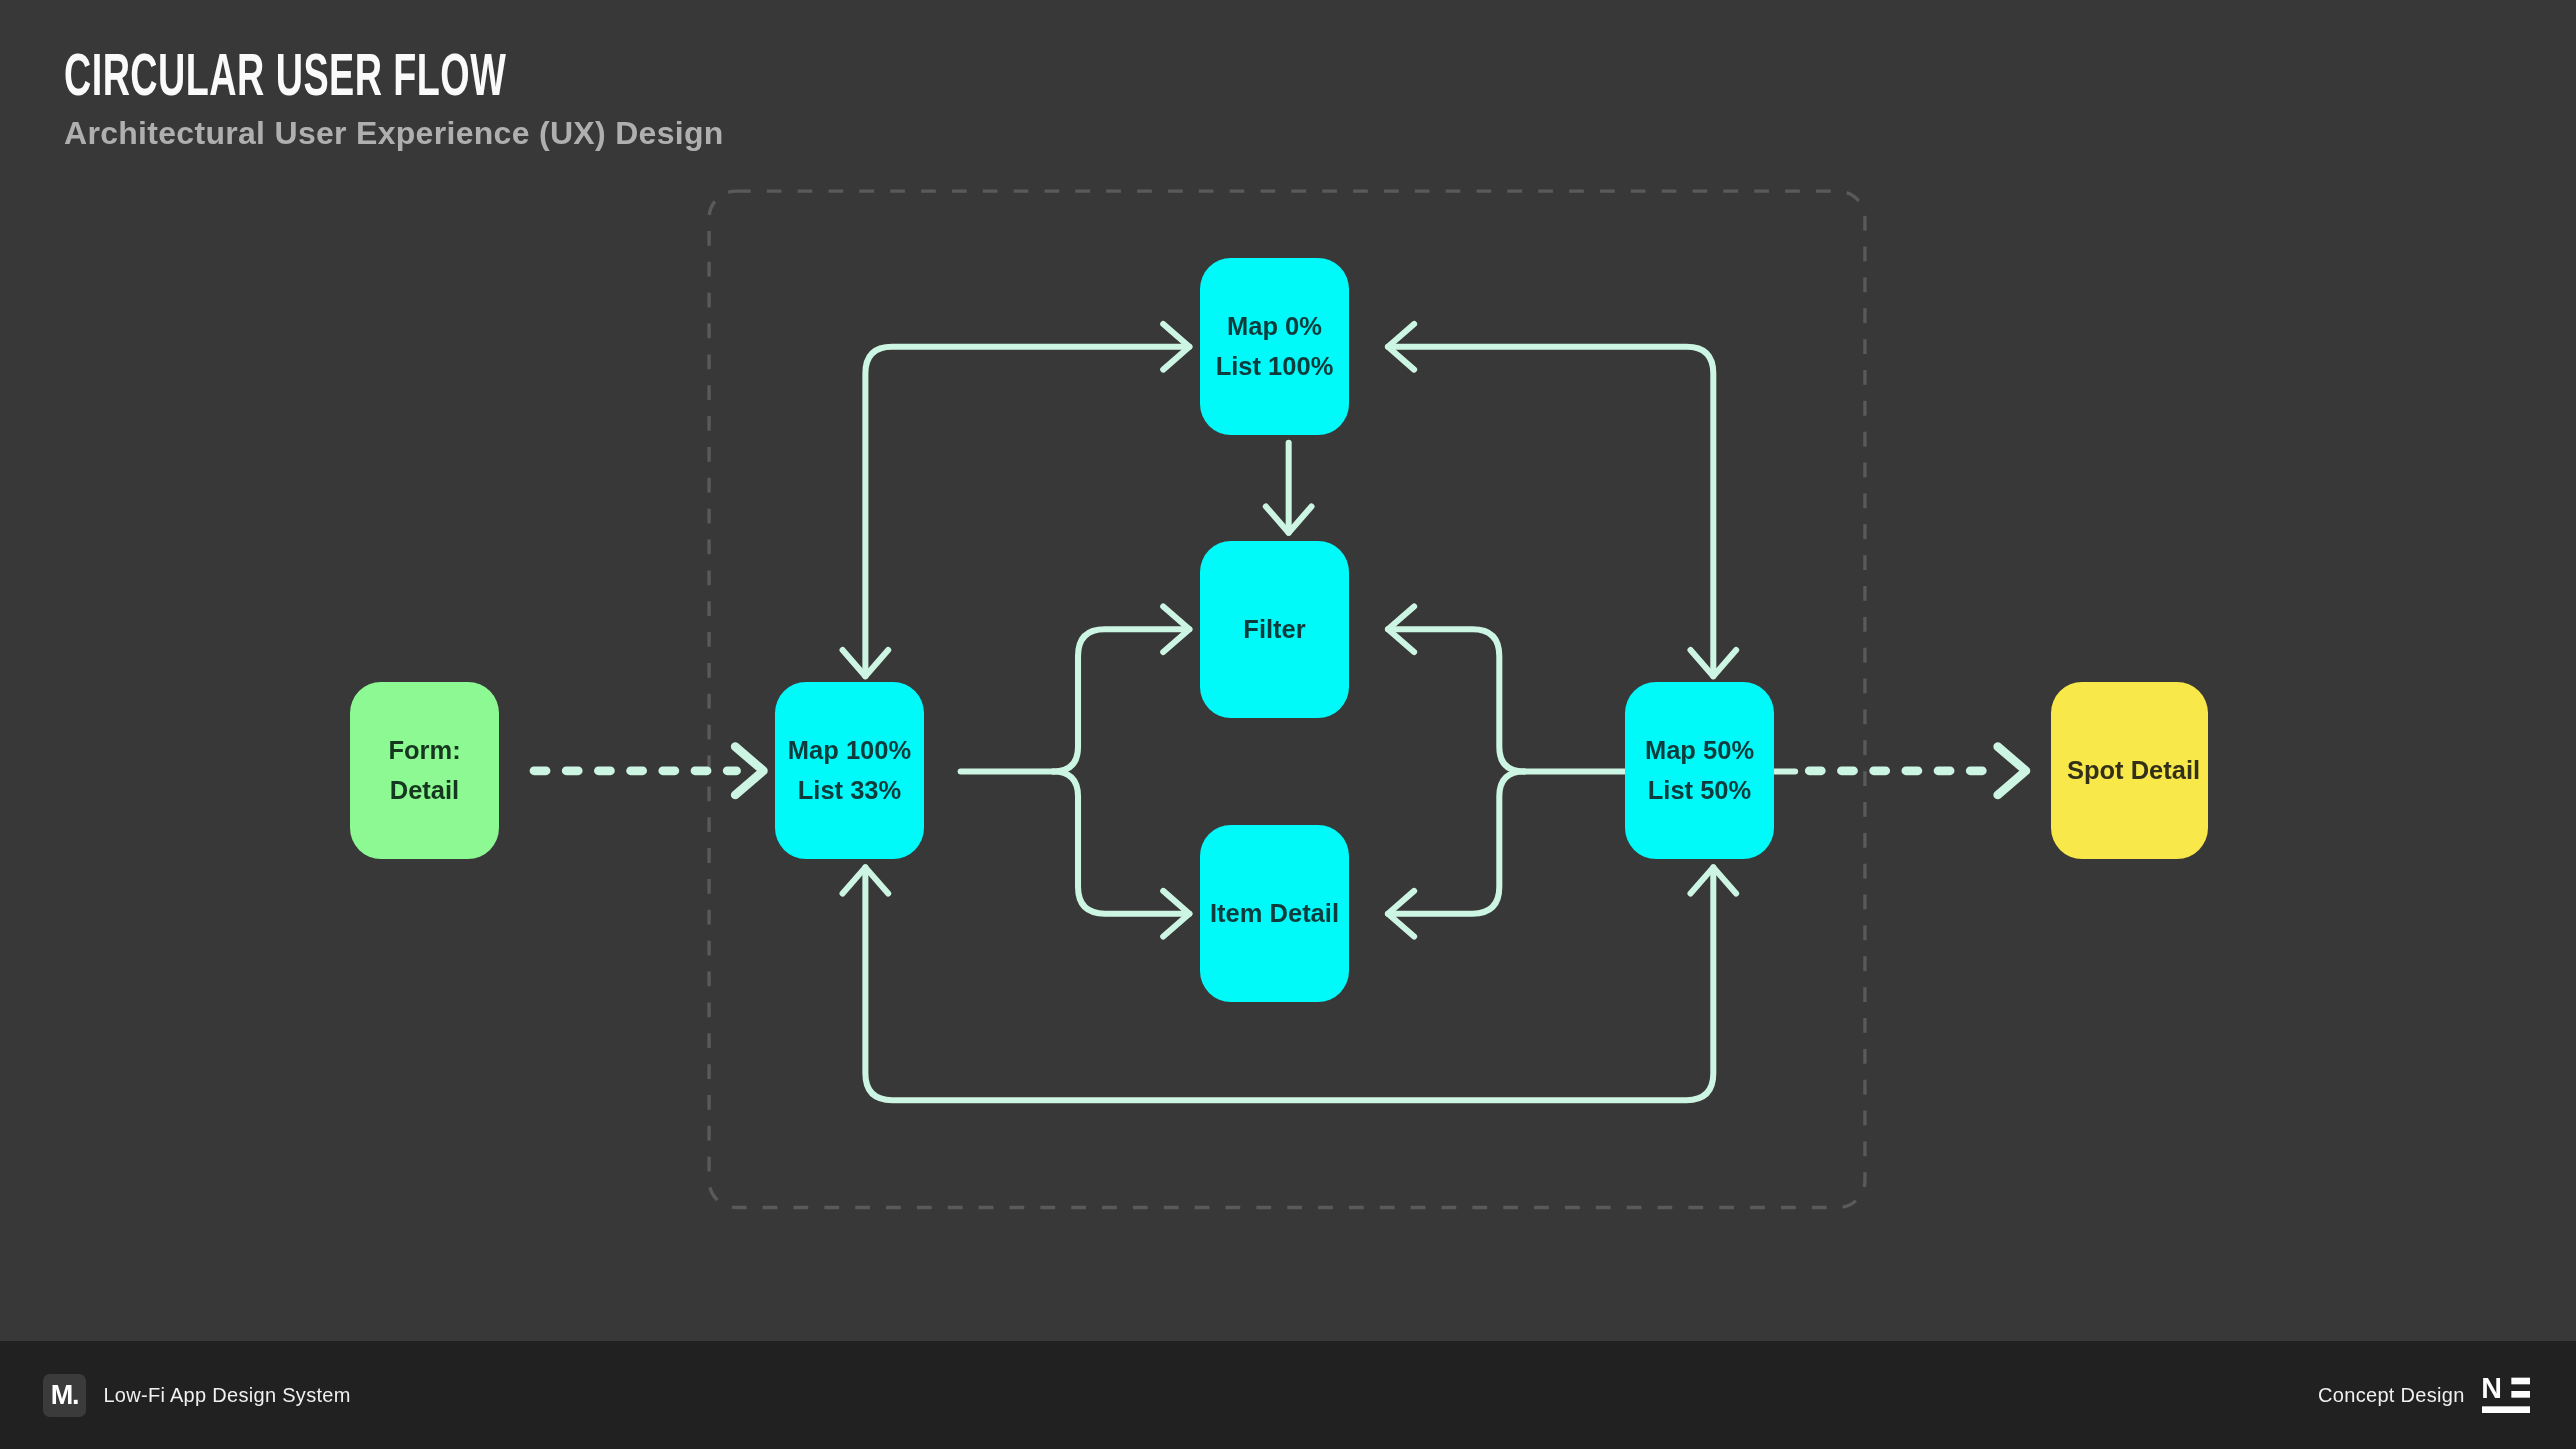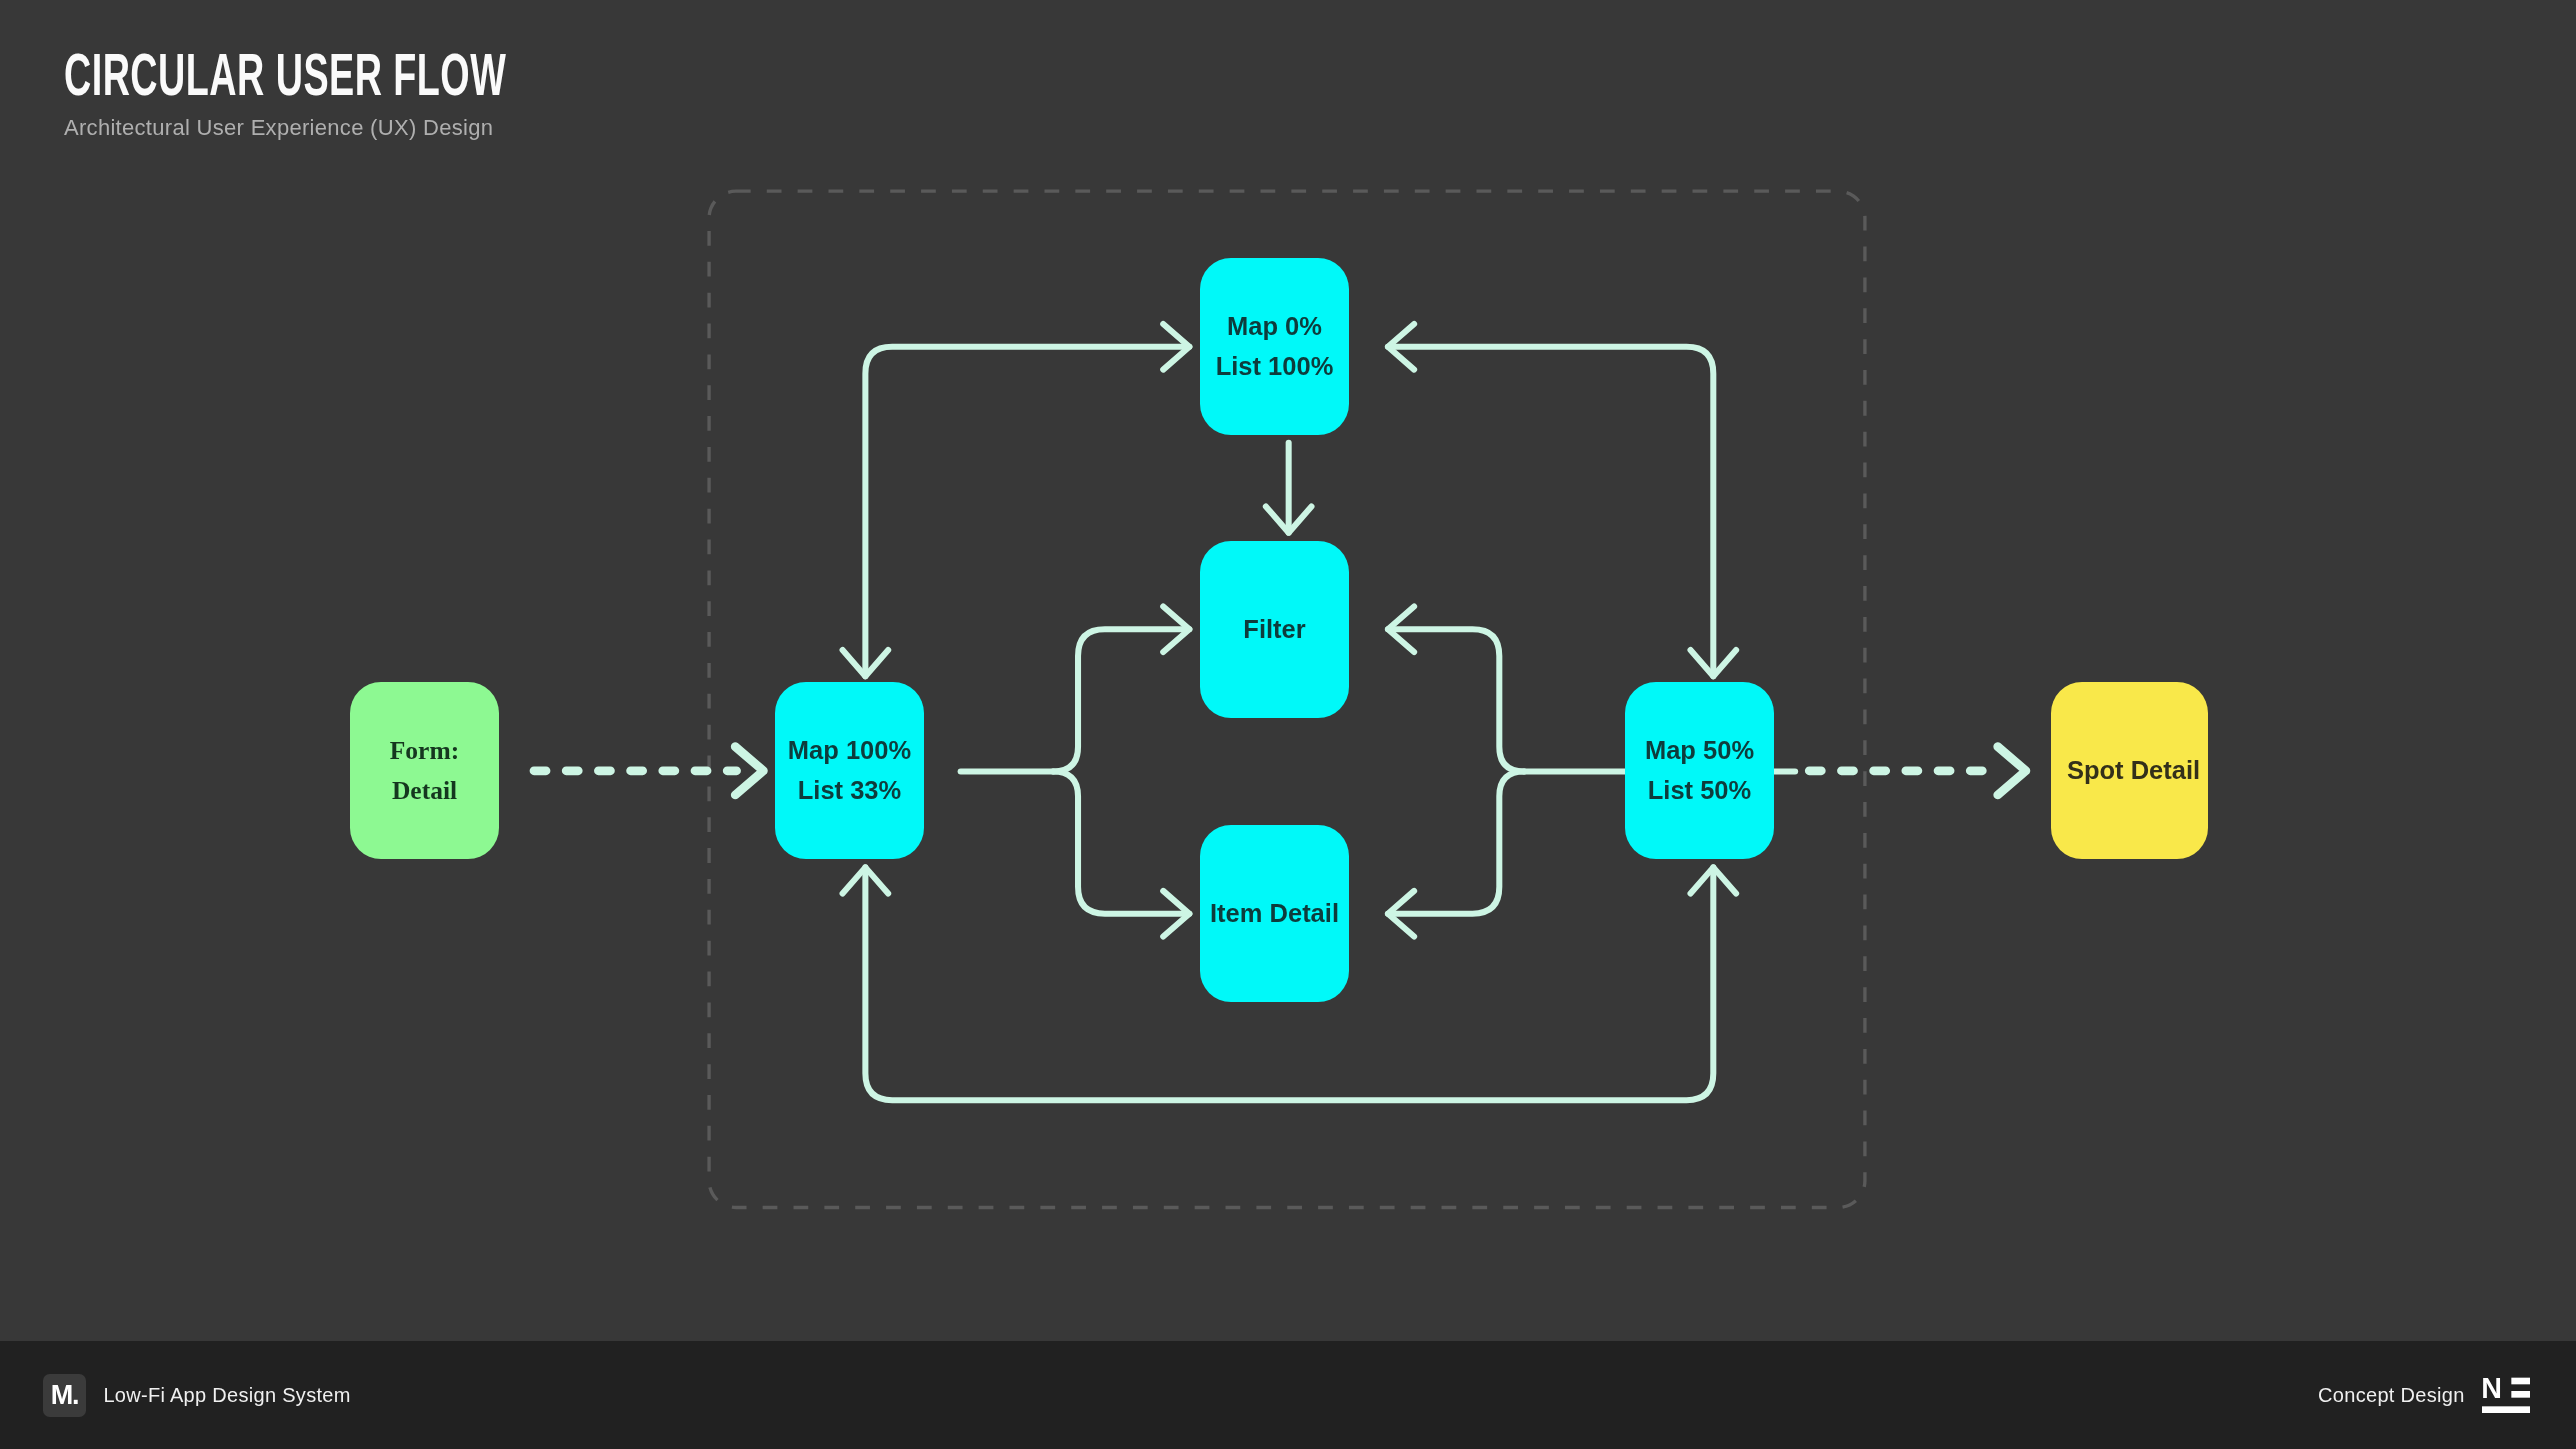--- a/index.html
+++ b/index.html
@@ -4,38 +4,38 @@
 <style>
   html,body{margin:0;padding:0;width:2576px;height:1449px;overflow:hidden;}
   body{background:var(--bg,#383838);font-family:"Liberation Sans","DejaVu Sans",sans-serif;}
   .stage{position:absolute;inset:0;width:2576px;height:1449px;}
 
   
   .hdr{position:absolute;left:64px;top:43px;}
   .title{display:inline-block;transform:scaleX(.64);transform-origin:left top;
          font-size:59px;font-weight:bold;letter-spacing:0.7px;line-height:1.1;
          color:var(--title,#fafafa);white-space:nowrap;}
-  .subtitle{margin-top:6.7px;font-size:22px;font-weight:normal;
+  .subtitle{margin-top:6.7px;font-size:32px;font-weight:bold;
             color:var(--subtitle,#afafaf);letter-spacing:0.3px;}
 
   
   svg.wires{position:absolute;inset:0;width:2576px;height:1449px;}
   .wire{stroke:var(--arrow,#cdf5e4);stroke-width:9;fill:none;
         stroke-linecap:round;stroke-linejoin:round;}
   .wire.thick{stroke-width:13;}
   .wire.dashed{stroke-width:13;stroke-dasharray:18 30;}
   .zone{stroke:var(--dashed_border,#5a5a5a);stroke-width:5;fill:none;
         stroke-dasharray:22 24;}
 
   
   .node{position:absolute;width:149px;height:177px;border-radius:31px;
         display:flex;flex-direction:column;align-items:center;justify-content:center;
         font-size:25.5px;font-weight:bold;text-align:center;line-height:1.55;}
   .node.cyan{background:var(--node_cyan,#00f9f9);color:var(--text_on_cyan,#0e3c3c);}
-  .node.green{background:var(--node_green,#8df992);color:var(--text_on_green,#15371f);font-family:Liberation Serif, serif;}
+  .node.green{background:var(--node_green,#8df992);color:var(--text_on_green,#15371f);}
   .node.yellow{background:var(--node_yellow,#f9e84a);color:var(--text_on_yellow,#33301a);padding-left:8px;}
   .nl{display:block;}
   .nl:empty{display:none;}
 
   
   .footer{position:absolute;left:0;right:0;bottom:0;height:108px;
           background:var(--footer_bg,#212121);display:flex;align-items:center;
           justify-content:space-between;padding:0 46px 0 43px;box-sizing:border-box;
           color:var(--footer_text,#f0f0f0);}
   .fgroup{display:flex;align-items:center;gap:17.4px;}

